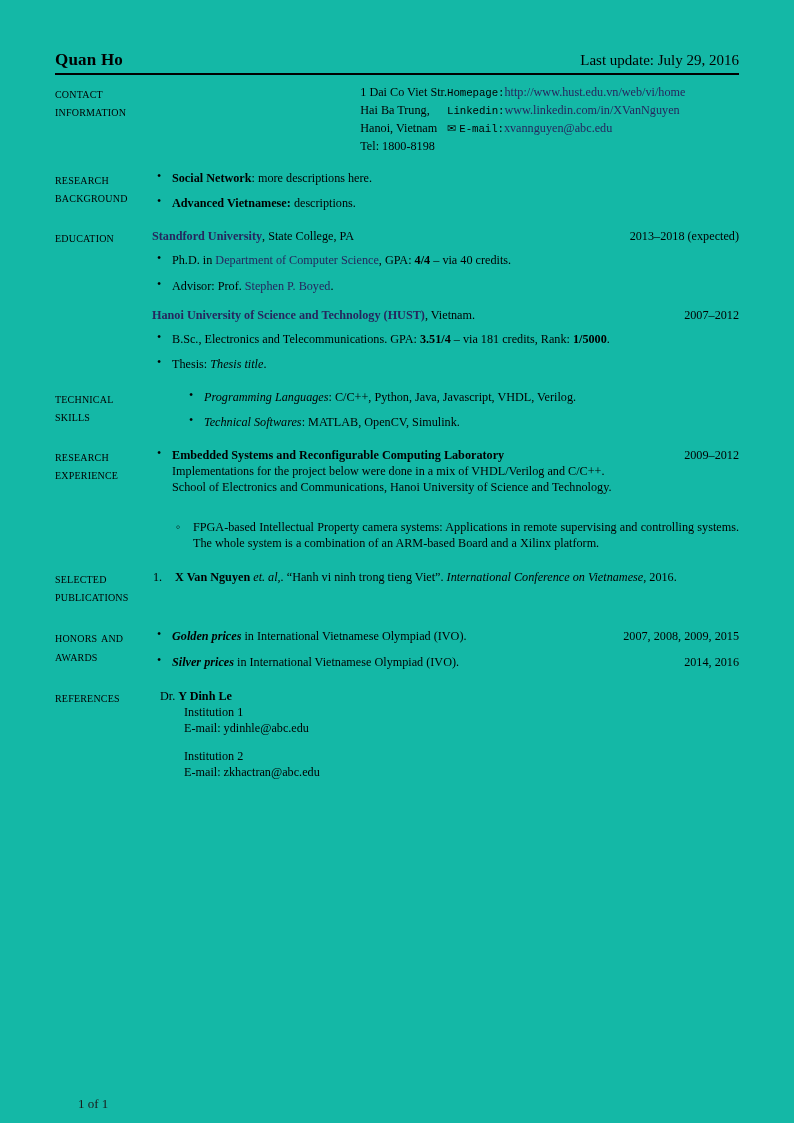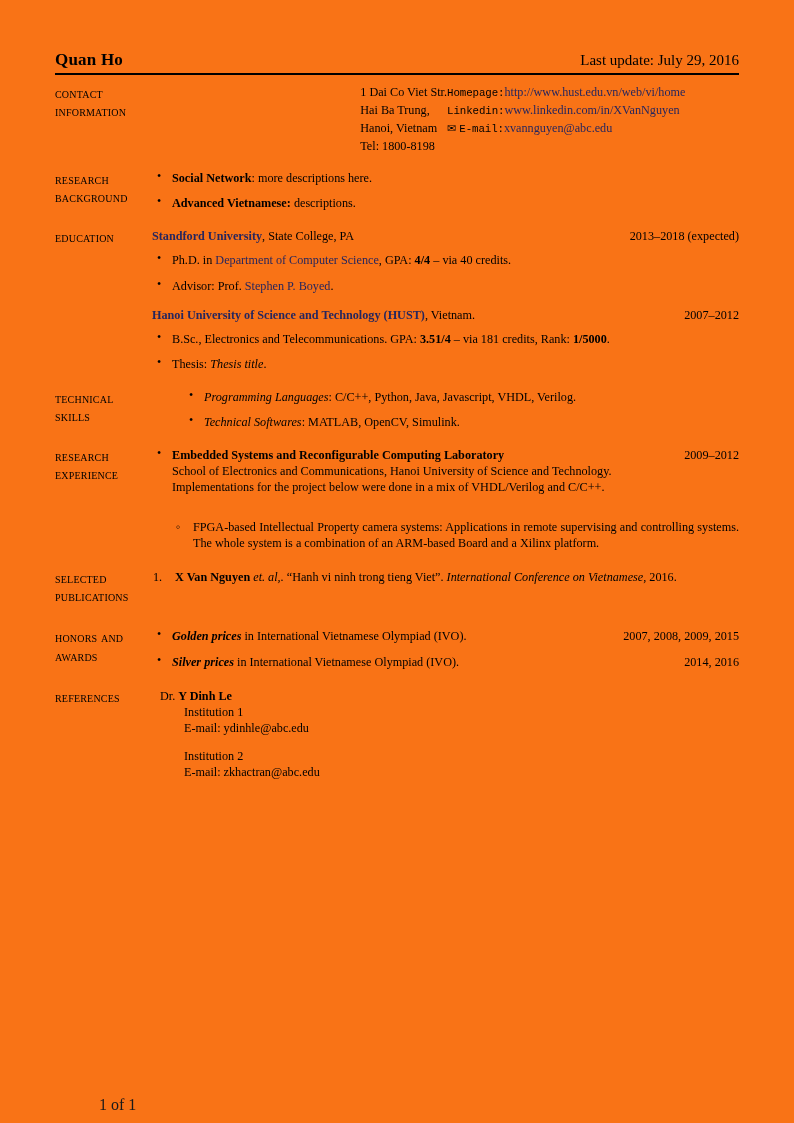--- a/index.html
+++ b/index.html
@@ -8,21 +8,21 @@
     background: #ffffff;
   }
   body {
     font-family: "Liberation Serif", "DejaVu Serif", serif;
     color: #000000;
   }
   .page {
     position: relative;
     width: 794px;
     height: 1123px;
-    background: #f97316;
+    background: #14b8a6;
     margin: 0 auto;
     overflow: hidden;
   }
   .sheet {
     position: absolute;
     left: 55px;
     top: 50px;
     width: 684px;
   }
 
@@ -169,23 +169,23 @@
 
   
   .ref-entry { margin-bottom: 11px; }
   .ref-entry:last-child { margin-bottom: 0; }
   .ref-name { margin-left: 8px; }
   .ref-line { margin-left: 32px; }
 
   
   .footer {
     position: absolute;
-    left: 99px;
+    left: 78px;
     top: 1096px;
-    font-size: 16px;
+    font-size: 13px;
     color: #1a1a1a;
   }
 </style>
 </head>
 <body>
 
 <div class="page">
   <div class="sheet">
 
     <div class="header-row">
@@ -278,22 +278,22 @@
         <span>Research</span><br>
         <span>Experience</span>
       </div>
       <div class="sec-body">
         <ul class="bul">
           <li>
             <div class="row-date">
               <div class="grow"><b>Embedded Systems and Reconfigurable Computing Laboratory</b></div>
               <div class="date">2009–2012</div>
             </div>
+            <div class="exp-sub">Implementations for the project below were done in a mix of VHDL/Verilog and C/C++.</div>
             <div class="exp-sub">School of Electronics and Communications, Hanoi University of Science and Technology.</div>
-            <div class="exp-sub">Implementations for the project below were done in a mix of VHDL/Verilog and C/C++.</div>
             <ul class="circ">
               <li>FPGA-based Intellectual Property camera systems: Applications in remote supervising and controlling systems. The whole system is a combination of an ARM-based Board and a Xilinx platform.</li>
             </ul>
           </li>
         </ul>
       </div>
     </div>
 
     <div class="section" style="margin-bottom:22px;">
       <div class="sec-label">

